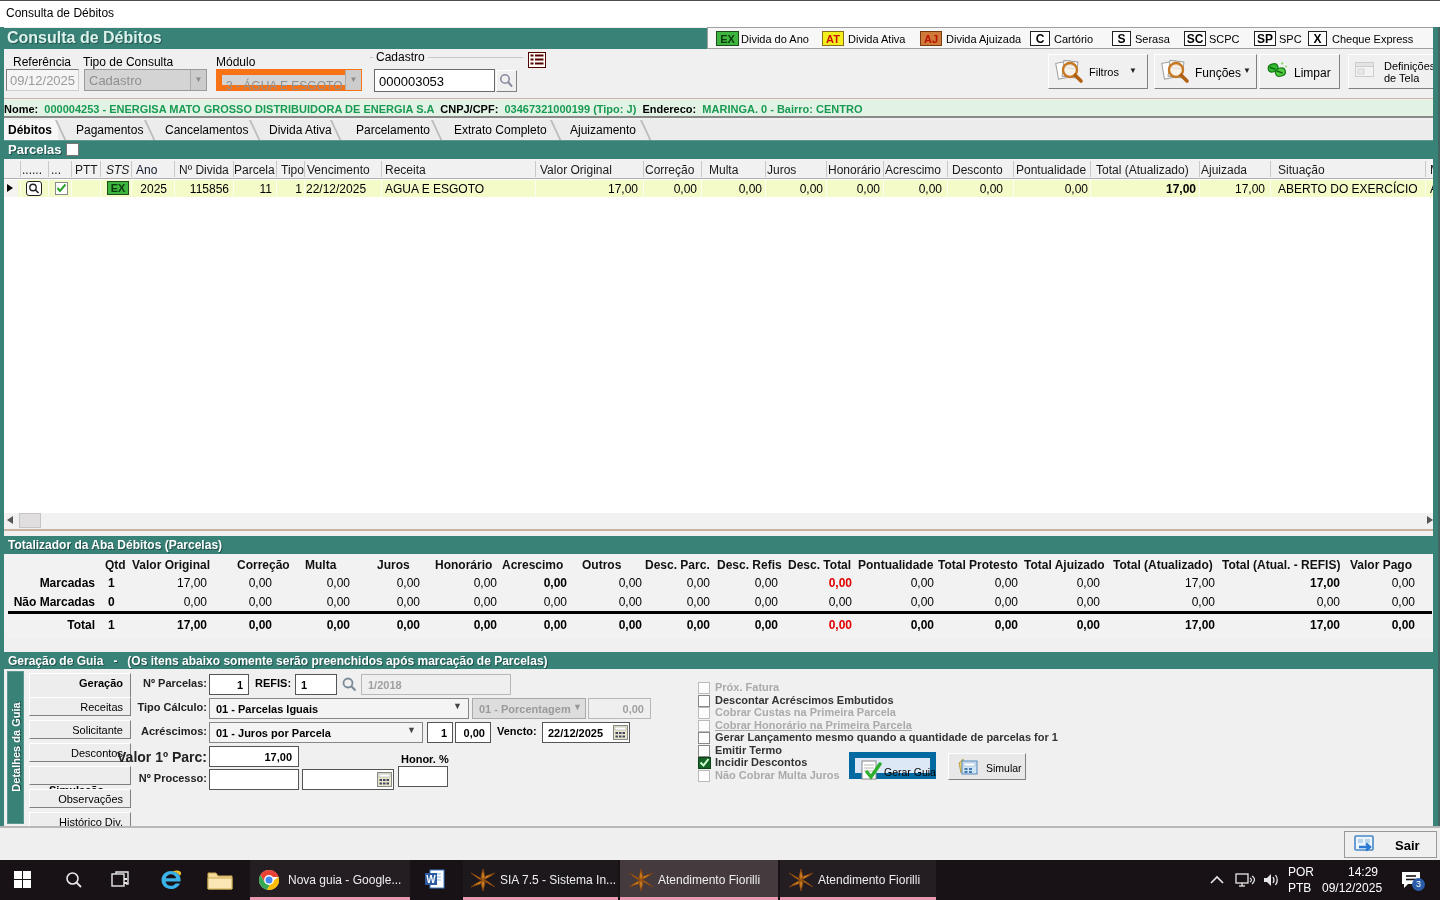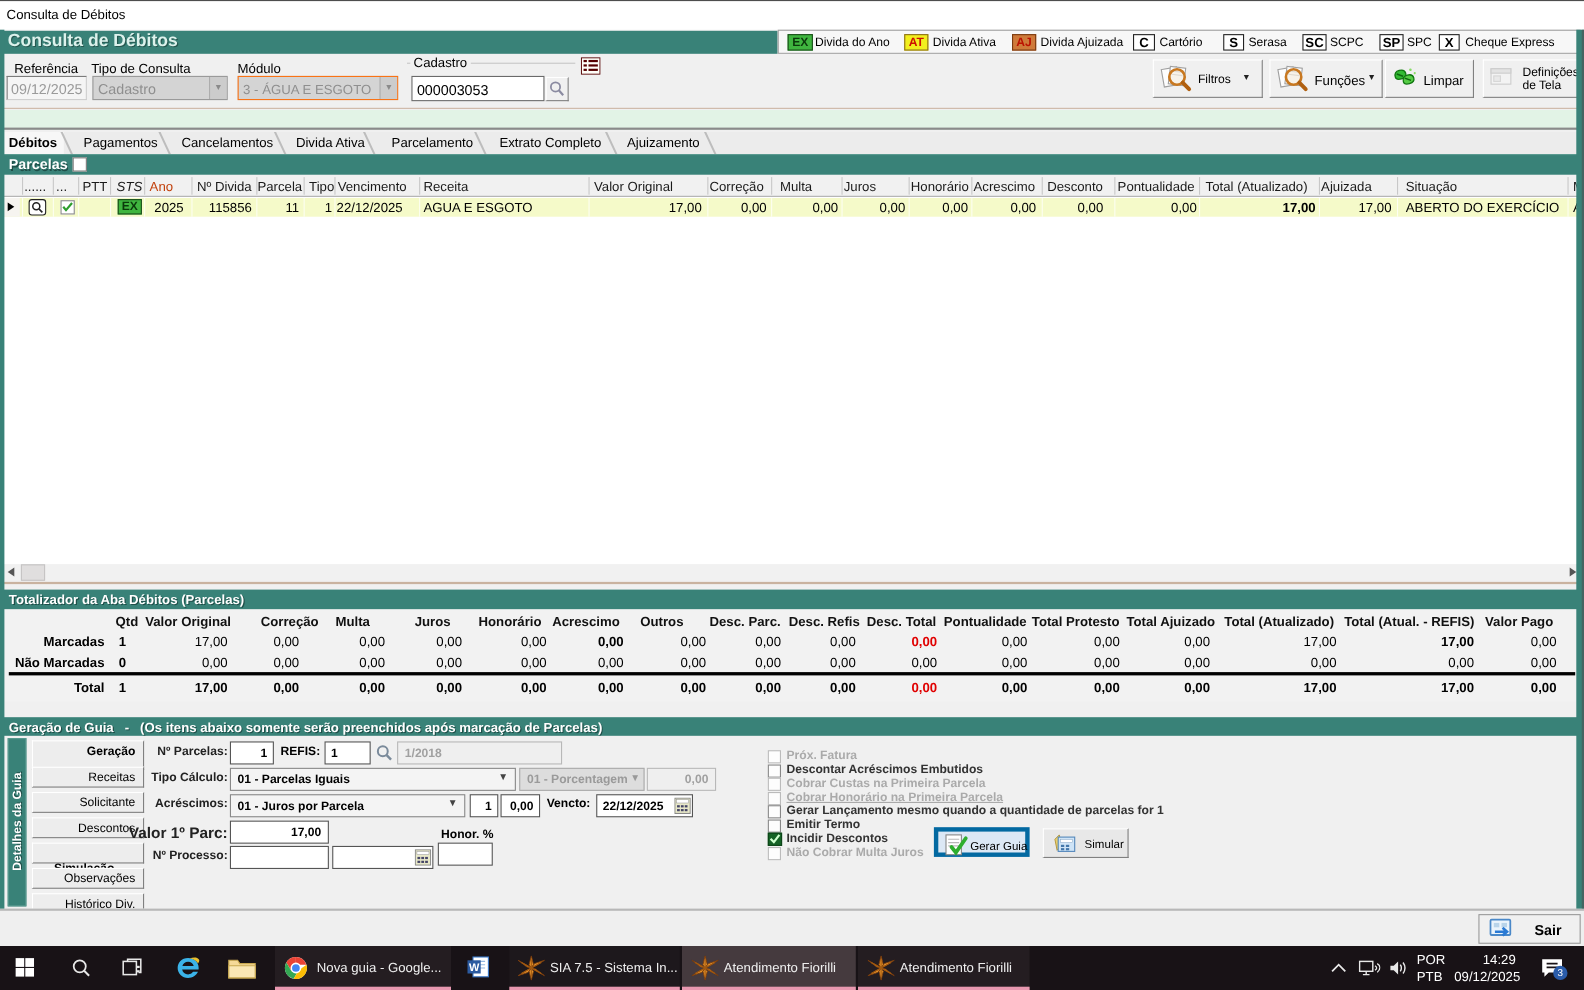--- a/index.html
+++ b/index.html
@@ -36,21 +36,21 @@
 <span class="abs" style="left:1279px;top:33px;font-size:11px;color:#000;">SPC</span>
 <span class="abs" style="left:1308px;top:31px;width:19px;height:15px;background:#fff;border:1px solid #222;color:#000;font-weight:bold;font-size:12px;text-align:center;line-height:14px;">X</span>
 <span class="abs" style="left:1332px;top:33px;font-size:11px;color:#000;">Cheque Express</span>
 <div class="abs" style="left:3px;top:49px;width:1434px;height:50px;background:#f0f0f0;border-bottom:1px solid #cdb5a5;"></div>
 <span class="abs" style="left:13px;top:55px;font-size:12px;">Referência</span>
 <span class="abs" style="left:83px;top:55px;font-size:12px;">Tipo de Consulta</span>
 <span class="abs" style="left:216px;top:55px;font-size:12px;">Módulo</span>
 <span class="abs" style="left:6px;top:69px;width:73px;height:22px;background:#f5f5f5;border:1px solid;border-color:#7b7b7b #cfcfcf #cfcfcf #7b7b7b;color:#9a9a9a;font-size:13px;padding:3px 0 0 3px;">09/12/2025</span>
 <span class="abs" style="left:84px;top:69px;width:123px;height:22px;background:#d4d4d4;border:1px solid #9a9a9a;color:#8f8f8f;font-size:13px;padding:3px 0 0 4px;">Cadastro</span>
 <span class="abs" style="left:190px;top:70px;width:16px;height:20px;background:#cccccc;border-left:1px solid #adadad;color:#8a8a8a;font-size:8px;text-align:center;line-height:20px;">▼</span>
-<span class="abs" style="left:216px;top:69px;width:146px;height:22px;background:#d4d4d4;border:1px solid #f97316;color:#8f8f8f;font-size:12px;padding:4px 0 0 4px;">3 - ÁGUA E ESGOTO</span>
+<span class="abs" style="left:216px;top:69px;width:146px;height:22px;background:#d4d4d4;border:6px solid #f97316;color:#8f8f8f;font-size:12px;padding:4px 0 0 4px;">3 - ÁGUA E ESGOTO</span>
 <span class="abs" style="left:345px;top:70px;width:16px;height:20px;background:#cccccc;border-left:1px solid #adadad;color:#8a8a8a;font-size:8px;text-align:center;line-height:20px;">▼</span>
 <span class="abs" style="left:370px;top:57px;width:153px;height:1px;background:#c8c8c8;"></span>
 <span class="abs" style="left:373px;top:50px;font-size:12px;background:#f0f0f0;padding:0 3px;">Cadastro</span>
 <span class="abs" style="left:374px;top:69px;width:121px;height:23px;background:#fff;border:1px solid #6a6a6a;color:#000;font-size:13px;padding:4px 0 0 4px;">000003053</span>
 <span class="abs raised" style="left:496px;top:70px;width:21px;height:22px;background:#f0f0f0;">
 <svg width="18" height="19" viewBox="0 0 18 19" style="position:absolute;left:0;top:0;">
         <circle cx="8" cy="8" r="4.2" fill="none" stroke="#8a8aa0" stroke-width="1.6"></circle>
         <line x1="11" y1="11" x2="15" y2="15.5" stroke="#8a8aa0" stroke-width="2"></line>
       </svg>
     </span>
@@ -109,20 +109,21 @@
     </span>
 <span class="abs raised" style="left:1348px;top:54px;width:90px;height:35px;background:#f0f0f0;">
       <svg width="26" height="24" viewBox="0 0 26 24" style="position:absolute;left:4px;top:4px;opacity:0.55;">
 <rect x="2.5" y="3.5" width="18" height="14" fill="#f6f6f6" stroke="#b0b0b0"></rect>
 <rect x="2.5" y="3.5" width="18" height="4" fill="#dadada" stroke="#b0b0b0"></rect>
 <rect x="5" y="10" width="6" height="5" fill="#e4e4e4" stroke="#c0c0c0"></rect>
       </svg>
       <span class="abs" style="left:35px;top:5px;font-size:11px;line-height:12px;">Definições<br>de Tela</span>
     </span>
 <div class="abs" style="left:3px;top:100px;width:1434px;height:18px;background:#e2f3e6;border-bottom:2px solid #8a8a8a;"></div>
+<span class="abs" style="left:4px;top:103px;font-size:11px;font-weight:bold;white-space:nowrap;color:#000;">Nome:&nbsp; <span style="color:#189a52;">000004253 - ENERGISA MATO GROSSO DISTRIBUIDORA DE ENERGIA S.A</span> &nbsp;CNPJ/CPF:&nbsp; <span style="color:#189a52;">03467321000199 (Tipo: J)</span> &nbsp;Endereco:&nbsp; <span style="color:#189a52;">MARINGA. 0 - Bairro: CENTRO</span></span>
 <div class="abs" style="left:3px;top:120px;width:1434px;height:20px;background:#ececec;"></div>
 <div class="abs" style="left:3px;top:120px;width:55px;height:20px;background:#f7f7f7;"></div>
 <span class="abs" style="left:8px;top:123px;font-size:12px;font-weight:bold;color:#000;">Débitos</span>
 <span class="abs" style="left:55px;top:120px;width:2px;height:20px;background:#bdbdbd;transform:skewX(25deg);transform-origin:top left;"></span>
 <span class="abs" style="left:76px;top:123px;font-size:12px;font-weight:normal;color:#000;">Pagamentos</span>
 <span class="abs" style="left:144px;top:120px;width:2px;height:20px;background:#bdbdbd;transform:skewX(25deg);transform-origin:top left;"></span>
 <span class="abs" style="left:165px;top:123px;font-size:12px;font-weight:normal;color:#000;">Cancelamentos</span>
 <span class="abs" style="left:249px;top:120px;width:2px;height:20px;background:#bdbdbd;transform:skewX(25deg);transform-origin:top left;"></span>
 <span class="abs" style="left:269px;top:123px;font-size:12px;font-weight:normal;color:#000;">Divida Ativa</span>
 <span class="abs" style="left:330px;top:120px;width:2px;height:20px;background:#bdbdbd;transform:skewX(25deg);transform-origin:top left;"></span>
@@ -135,21 +136,21 @@
 <div class="abs teal" style="left:3px;top:140px;width:1434px;height:19px;border-top:1px solid #5a9a90;"></div>
 <span class="abs" style="left:8px;top:142px;font-size:13px;"><span class="tealtxt">Parcelas</span></span>
 <span class="abs" style="left:66px;top:143px;width:13px;height:13px;background:#fff;border:1px solid #777;"></span>
 <div class="abs" style="left:3px;top:159px;width:1434px;height:354px;background:#fff;font-size:12px;">
 <div class="abs" style="left:0;top:0;width:1434px;height:20px;background:#f1f1f1;border-bottom:1px solid #b0b0b0;"></div>
 <div class="abs" style="left:0;top:21px;width:1434px;height:17px;background:#f5fac9;"></div>
 <span class="abs" style="left:19px;top:4px;color:#1a1a1a;">......</span>
 <span class="abs" style="left:48px;top:4px;color:#1a1a1a;">...</span>
 <span class="abs" style="left:72px;top:4px;color:#1a1a1a;">PTT</span>
 <span class="abs" style="left:103px;top:4px;color:#1a1a1a;font-style:italic;">STS</span>
-<span class="abs" style="left:133px;top:4px;color:#c2410c;">Ano</span>
+<span class="abs" style="left:133px;top:4px;color:#0f172a;">Ano</span>
 <span class="abs" style="left:176px;top:4px;color:#1a1a1a;">Nº Divida</span>
 <span class="abs" style="left:231px;top:4px;color:#1a1a1a;">Parcela</span>
 <span class="abs" style="left:278px;top:4px;color:#1a1a1a;">Tipo</span>
 <span class="abs" style="left:304px;top:4px;color:#1a1a1a;">Vencimento</span>
 <span class="abs" style="left:382px;top:4px;color:#1a1a1a;">Receita</span>
 <span class="abs" style="left:537px;top:4px;color:#1a1a1a;">Valor Original</span>
 <span class="abs" style="left:642px;top:4px;color:#1a1a1a;">Correção</span>
 <span class="abs" style="left:706px;top:4px;color:#1a1a1a;">Multa</span>
 <span class="abs" style="left:764px;top:4px;color:#1a1a1a;">Juros</span>
 <span class="abs" style="left:825px;top:4px;color:#1a1a1a;">Honorário</span>
@@ -407,21 +408,21 @@
 <span class="abs" style="left:695px;top:76px;width:12px;height:12px;background:#fdfdfd;border:1px solid #888;"></span>
 <span class="abs" style="left:712px;top:75px;font-size:11px;font-weight:bold;color:#333;white-space:nowrap;">Emitir Termo</span>
 <span class="abs" style="left:695px;top:88px;width:13px;height:12px;background:#156326;border:1px solid #0c4418;">
         <svg width="11" height="10" viewBox="0 0 11 10" style="position:absolute;left:0;top:0;">
           <path d="M1.5 4.5 L4.5 7.5 L9.5 1" fill="none" stroke="#cfffcf" stroke-width="2"></path>
         </svg>
       </span>
 <span class="abs" style="left:712px;top:87px;font-size:11px;font-weight:bold;color:#333;white-space:nowrap;">Incidir Descontos</span>
 <span class="abs" style="left:695px;top:101px;width:12px;height:12px;background:#fdfdfd;border:1px solid #bbb;"></span>
 <span class="abs" style="left:712px;top:100px;font-size:11px;font-weight:bold;color:#aaa;white-space:nowrap;">Não Cobrar Multa Juros</span>
-<span class="abs" style="left:846px;top:83px;width:87px;height:27px;background:#dce8f5;border:4px solid #0369a1;">
+<span class="abs" style="left:846px;top:83px;width:87px;height:27px;background:#dce8f5;border:6px solid #0369a1;">
         <span class="abs" style="left:4px;top:2px;"><svg width="24" height="22" viewBox="0 0 24 22">
             <rect x="3" y="1" width="14" height="18" fill="#fff" stroke="#888"></rect>
             <line x1="5" y1="5" x2="15" y2="5" stroke="#b8b8b8"></line>
             <line x1="5" y1="8" x2="15" y2="8" stroke="#b8b8b8"></line>
             <line x1="5" y1="11" x2="15" y2="11" stroke="#b8b8b8"></line>
             <path d="M8 12 L12 17 L21 4" fill="none" stroke="#2eae2e" stroke-width="3.4" stroke-linecap="round"></path>
           </svg></span>
         <span class="abs" style="left:29px;top:8px;font-size:10.5px;white-space:nowrap;">Gerar Guia</span>
       </span>
 <span class="abs raised" style="left:945px;top:84px;width:78px;height:27px;background:#e8e8e8;">

